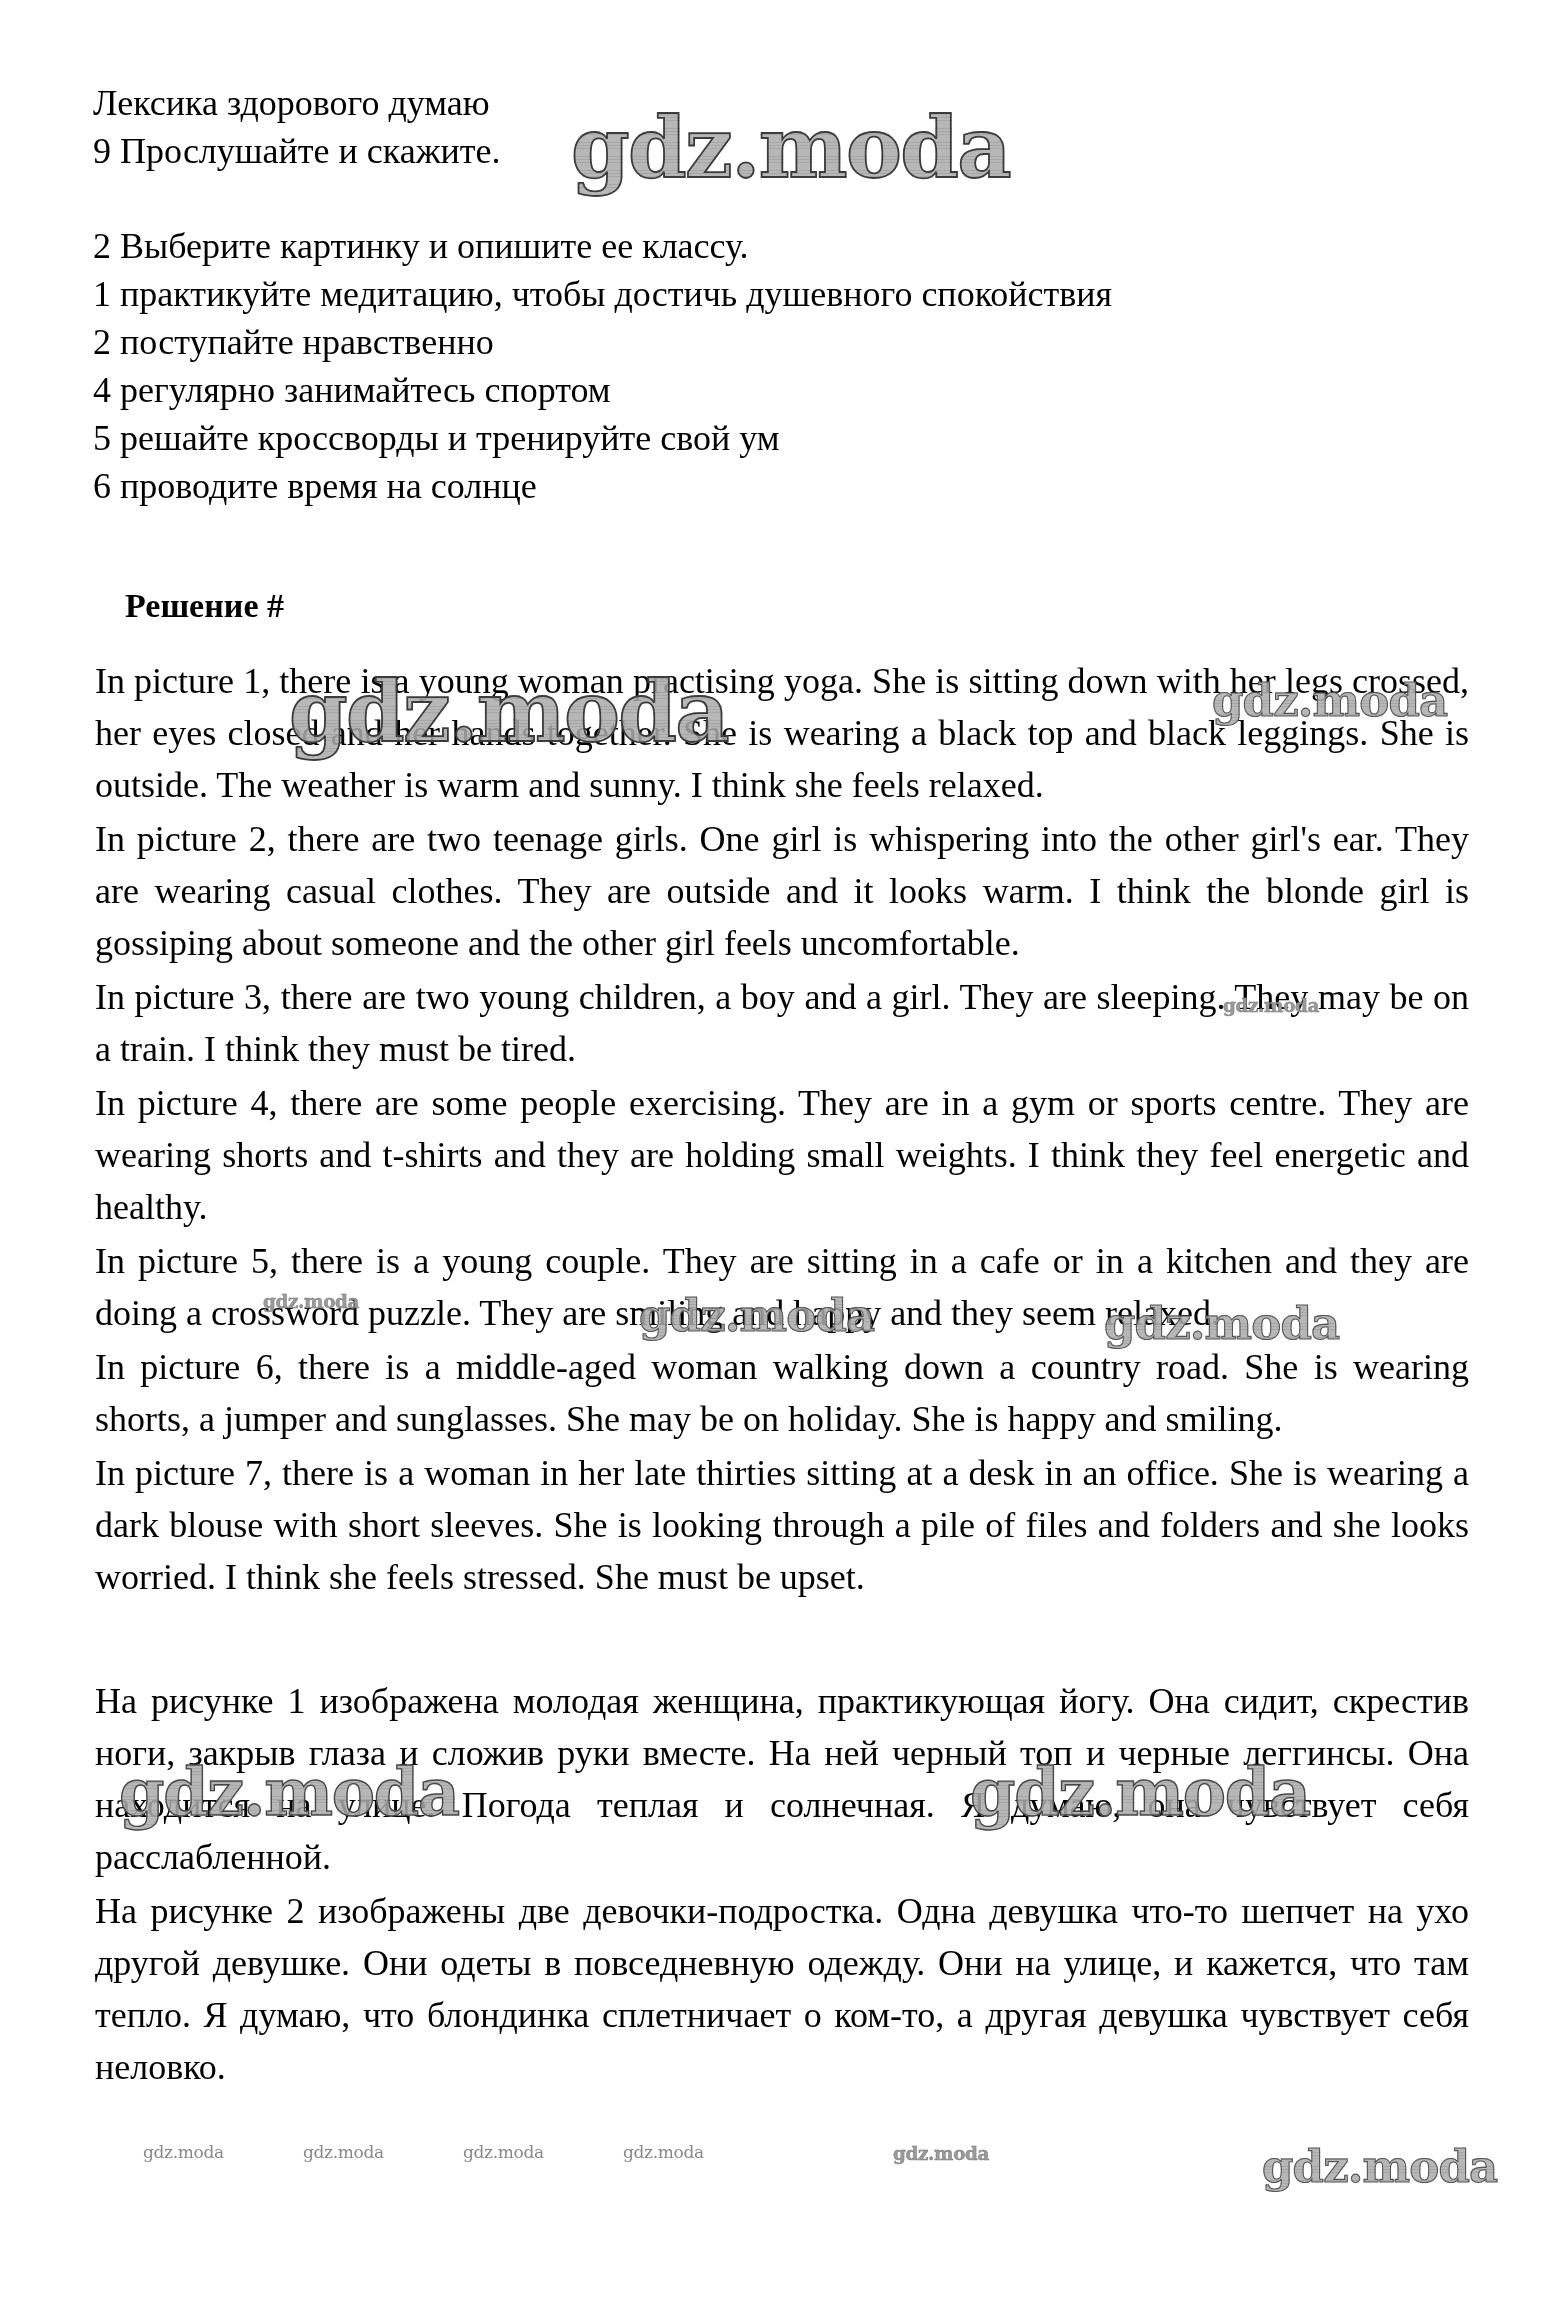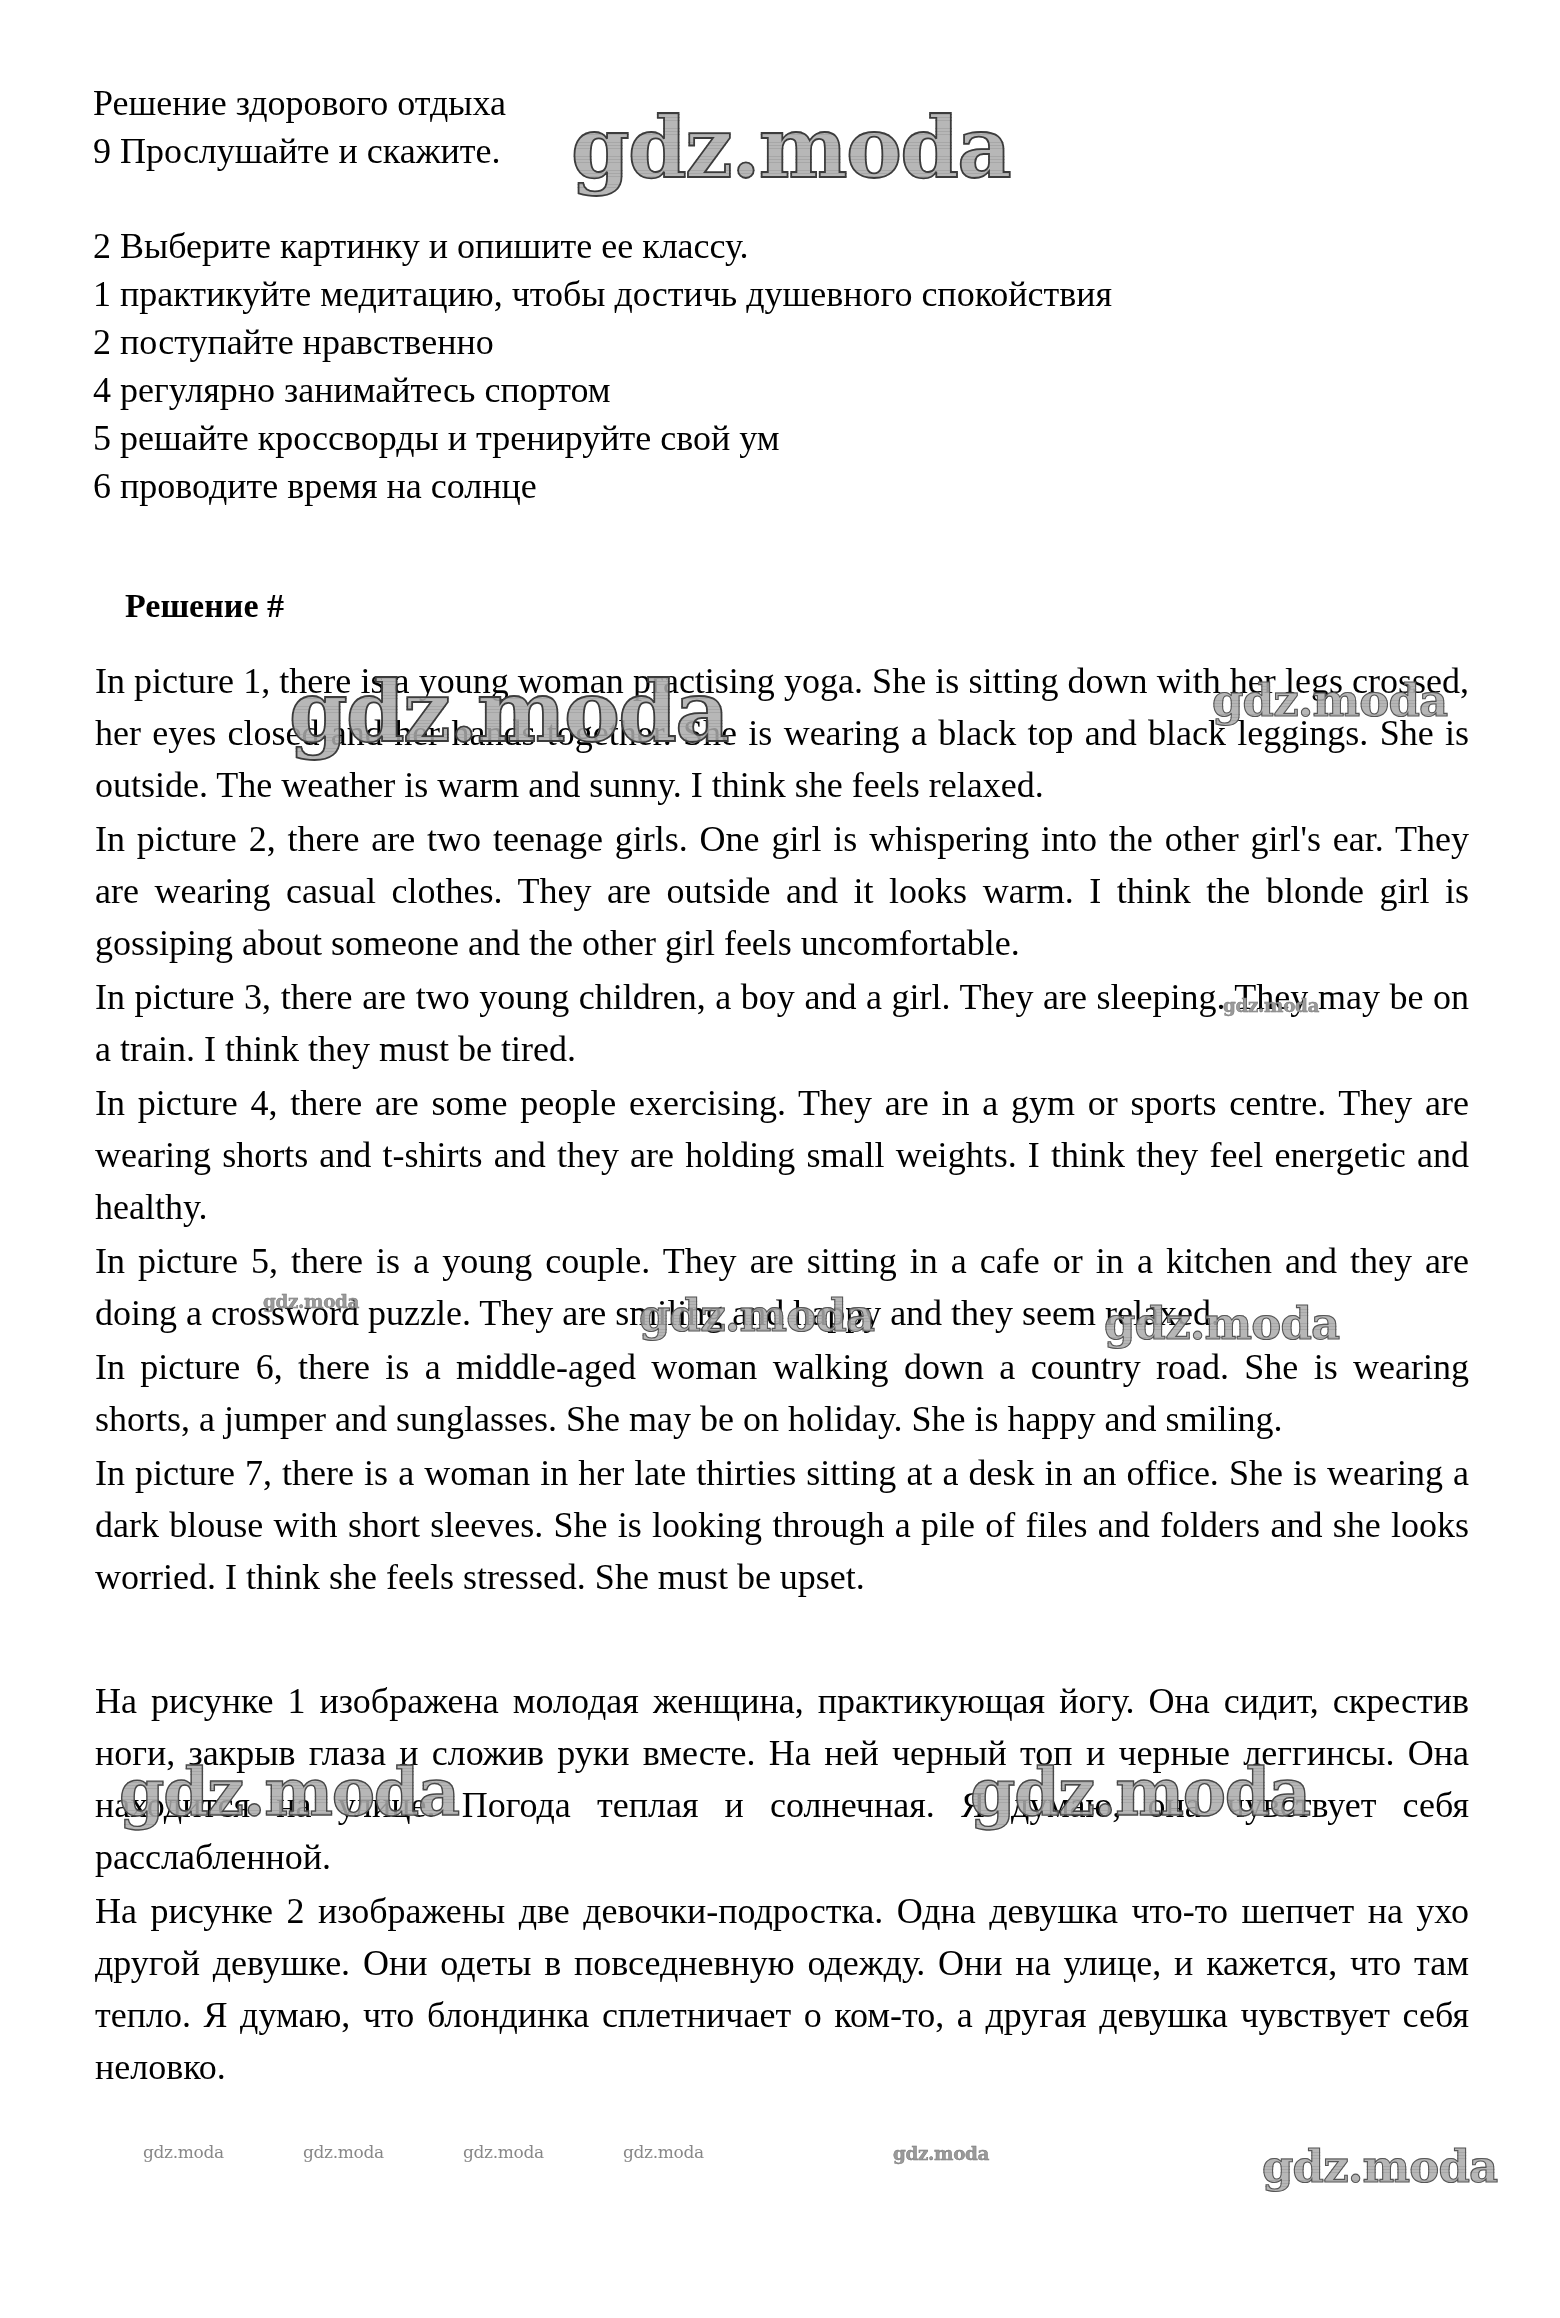--- a/index.html
+++ b/index.html
@@ -78,21 +78,21 @@
       -webkit-text-fill-color: #888888;
       color: #888888;
       background-image: none;
       font-weight: normal;
     }
   </style>
 </head>
 <body>
 
 <div class="page">
-  <p class="line">Решение здорового отдыха</p>
+  <p class="line">Лексика здорового думаю</p>
   <p class="line">9 Прослушайте и скажите.</p>
 
   <p class="line task2">2 Выберите картинку и опишите ее классу.</p>
   <ul class="list">
     <li class="line">1 практикуйте медитацию, чтобы достичь душевного спокойствия</li>
     <li class="line">2 поступайте нравственно</li>
     <li class="line">4 регулярно занимайтесь спортом</li>
     <li class="line">5 решайте кроссворды и тренируйте свой ум</li>
     <li class="line">6 проводите время на солнце</li>
   </ul>

